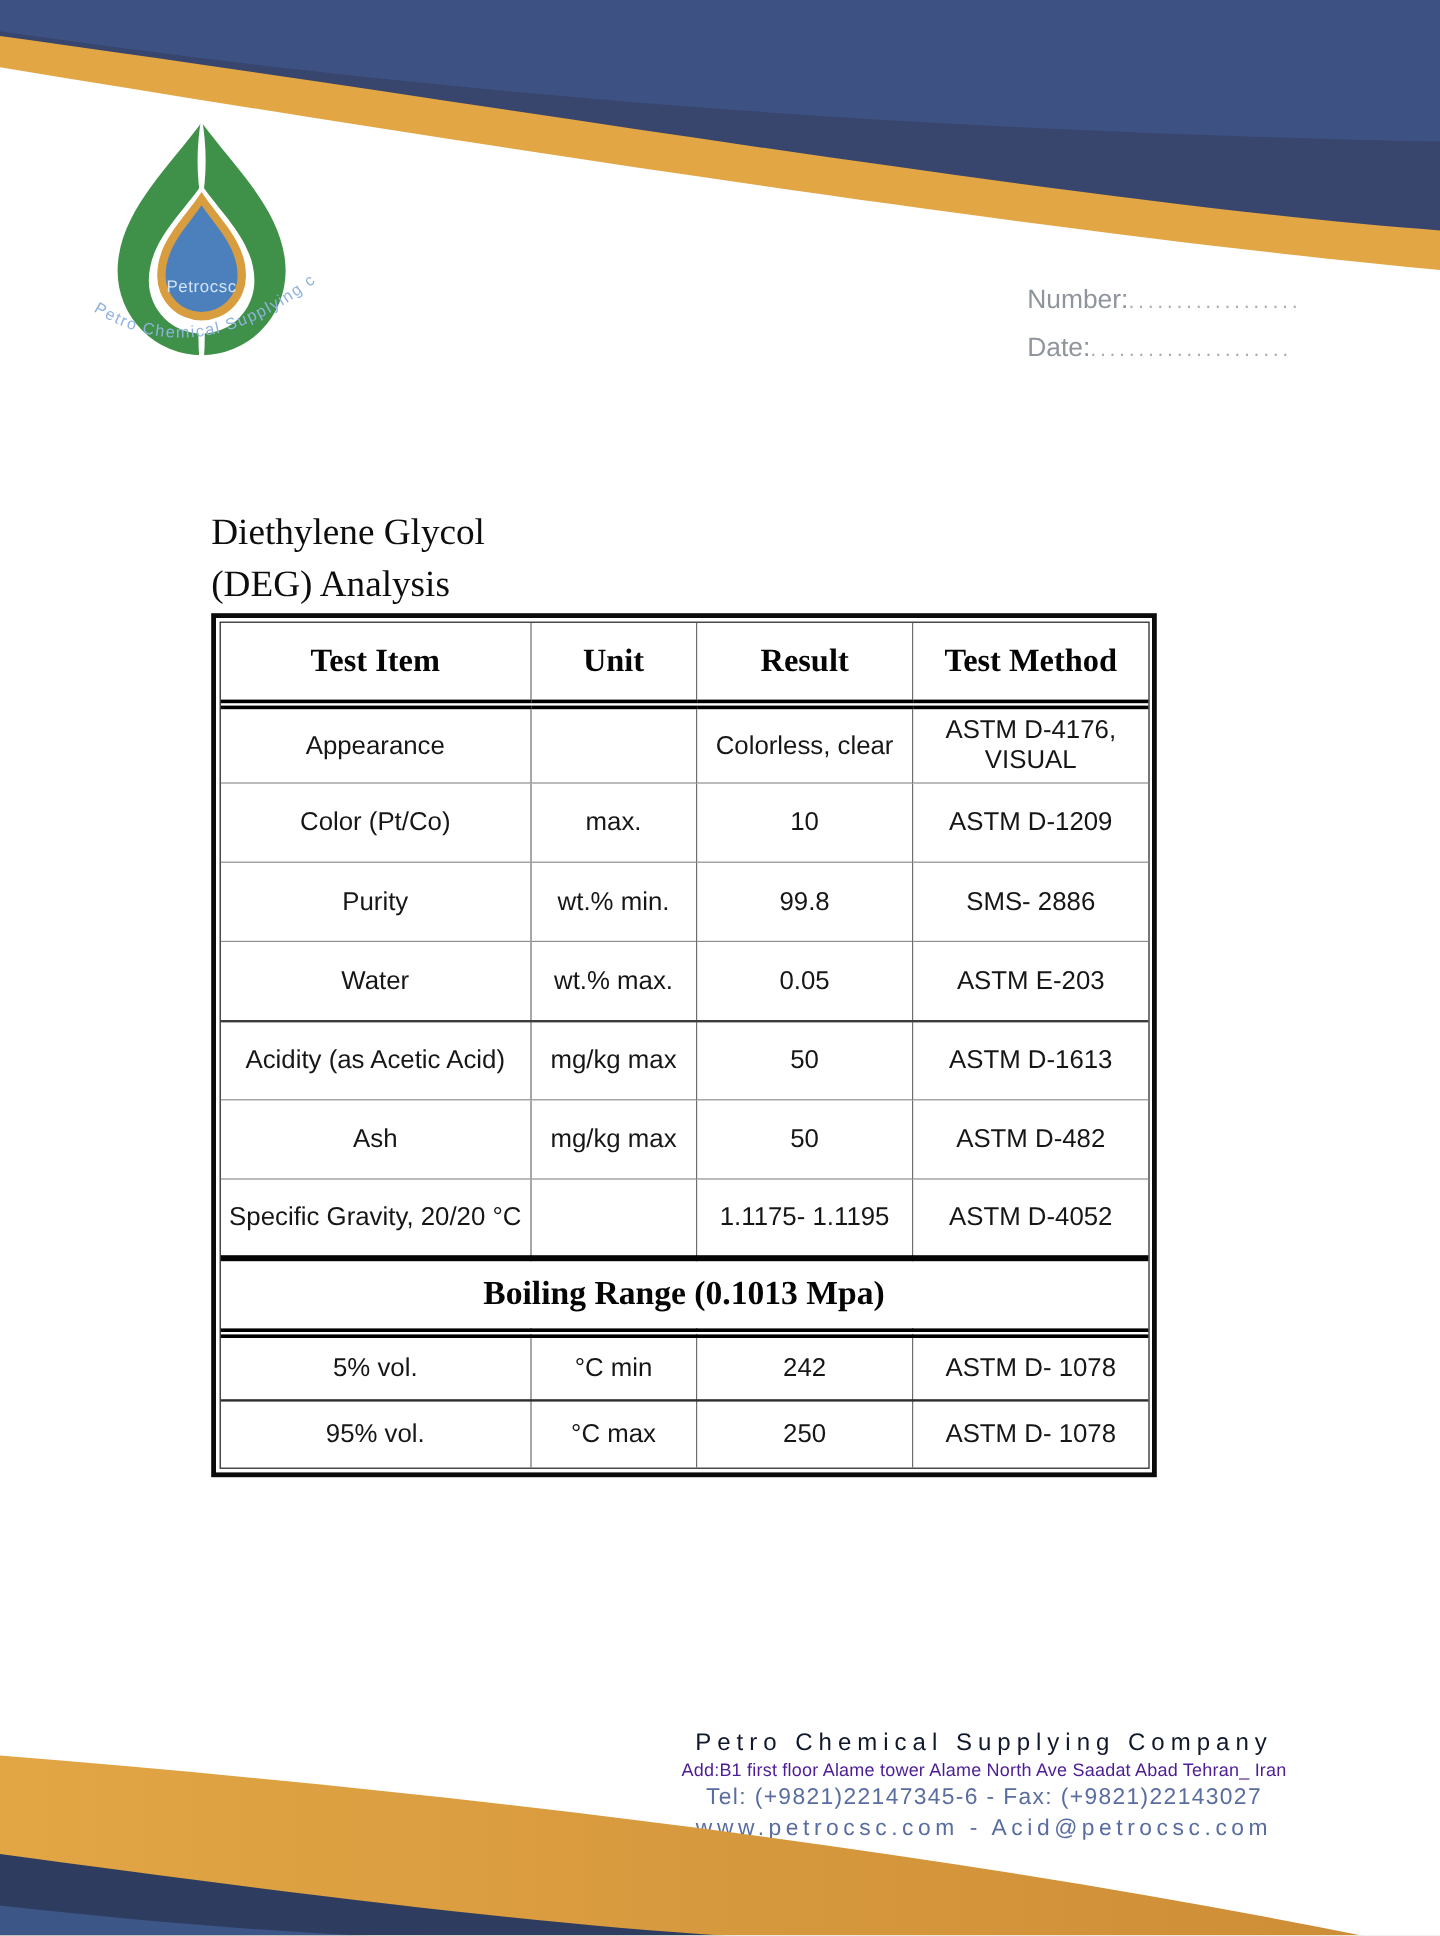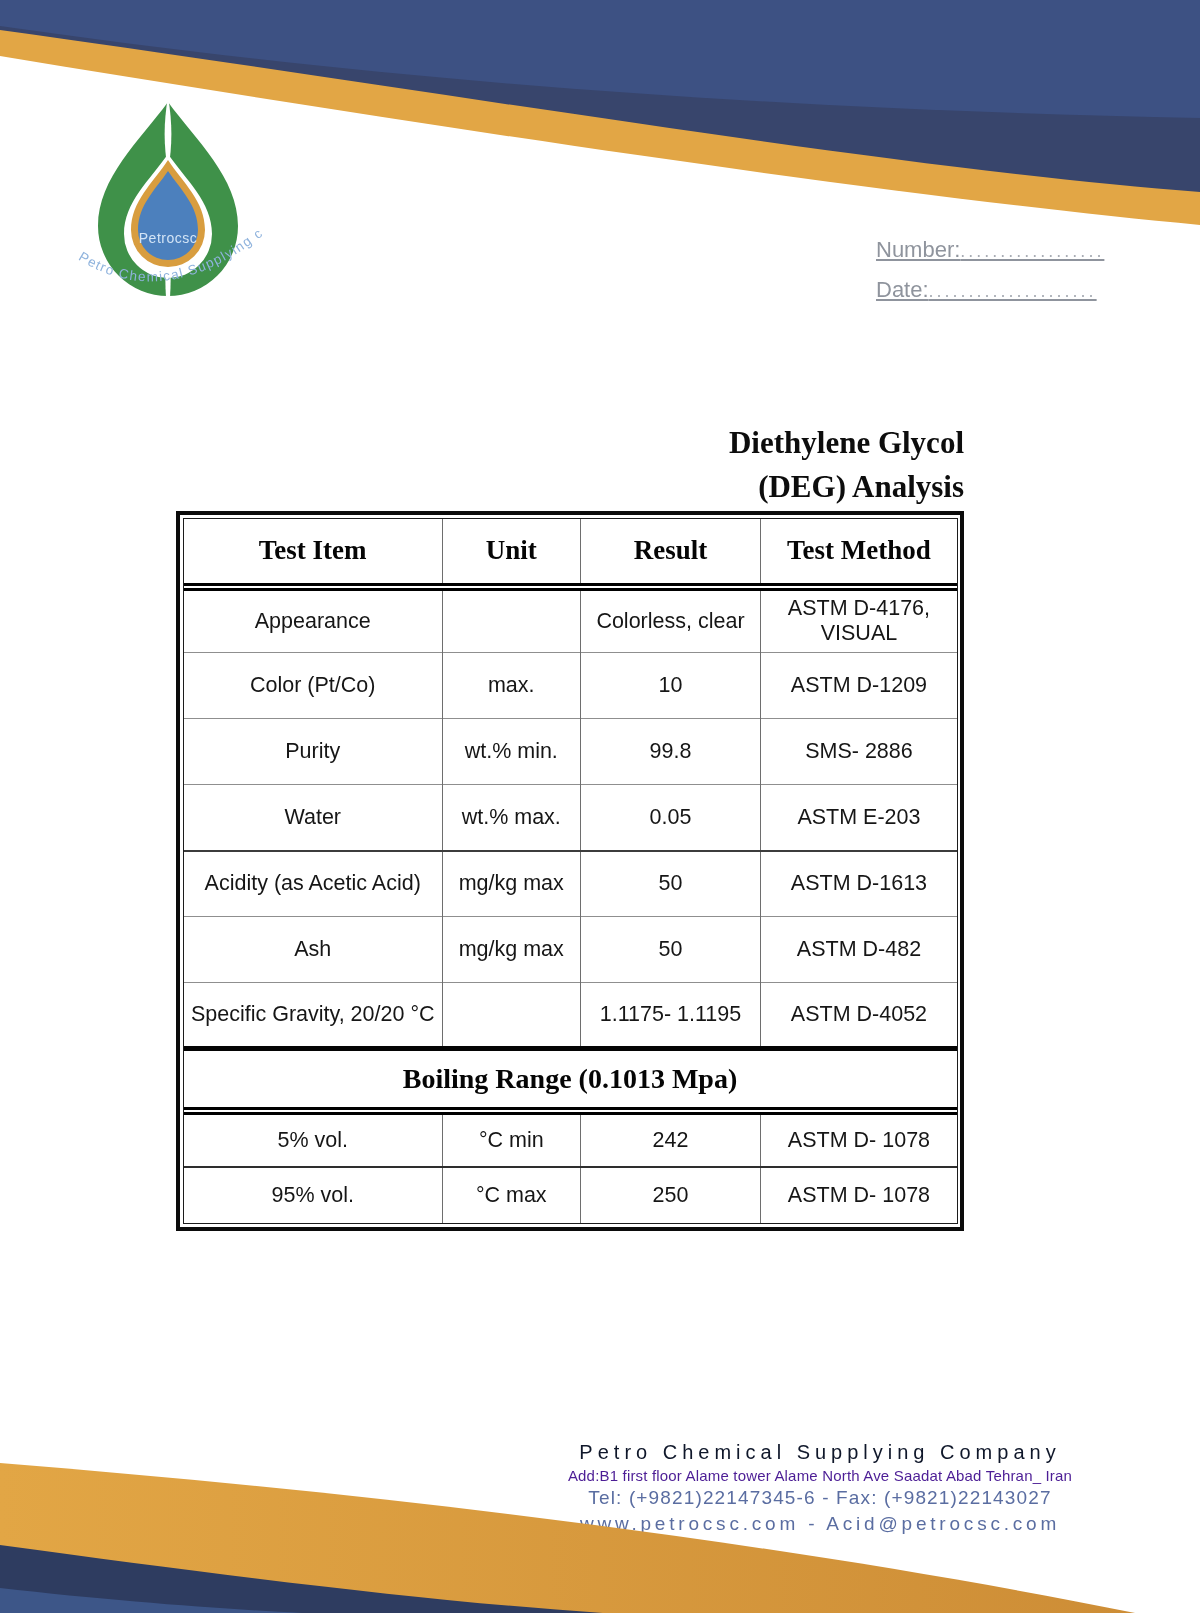--- a/index.html
+++ b/index.html
@@ -7,28 +7,28 @@
     position:relative;width:1200px;height:1613px;margin:0 auto;
     background:#ffffff;overflow:hidden;
     font-family:"Liberation Sans",sans-serif;color:#1a1a1a;
   }
   svg{display:block;}
   .top-waves{position:absolute;top:0;left:0;width:1200px;height:262px;}
   .bottom-waves{position:absolute;bottom:0;left:0;width:1200px;height:230px;}
   .logo{position:absolute;left:66px;top:92px;width:205px;height:228px;}
 
   
-  .ref-fields{position:absolute;left:876px;top:230px;width:240px;
-    font-size:22px;color:#8f949d;text-decoration:underline;}
+  .ref-fields{position:absolute;left:856px;top:230px;width:240px;
+    font-size:22px;color:#8f949d;}
   .ref-row{height:40px;line-height:40px;white-space:nowrap;}
   .ref-row .dots{letter-spacing:3px;color:#a9adb5;font-size:18px;}
 
   
-  .doc-title{position:absolute;left:176px;top:421px;width:788px;text-align:right;
-    font-family:"Liberation Serif",serif;font-weight:bold;color:#0d0d0d;
+  .doc-title{position:absolute;left:176px;top:421px;width:788px;text-align:left;
+    font-family:"Liberation Serif",serif;font-weight:normal;color:#0d0d0d;
     font-size:31px;line-height:1.42;}
 
   
   .tbl-outer{position:absolute;left:176px;top:511px;width:788px;
     border:4px solid #0b0b0b;background:#fff;padding:2.5px;box-sizing:border-box;}
   .tbl-inner{border:1.5px solid #1c1c1c;}
   table.spec{border-collapse:collapse;width:100%;table-layout:fixed;}
   table.spec td,table.spec th{
     text-align:center;vertical-align:middle;padding:0 4px;
     font-family:"Liberation Sans",sans-serif;font-size:21.5px;color:#161616;

